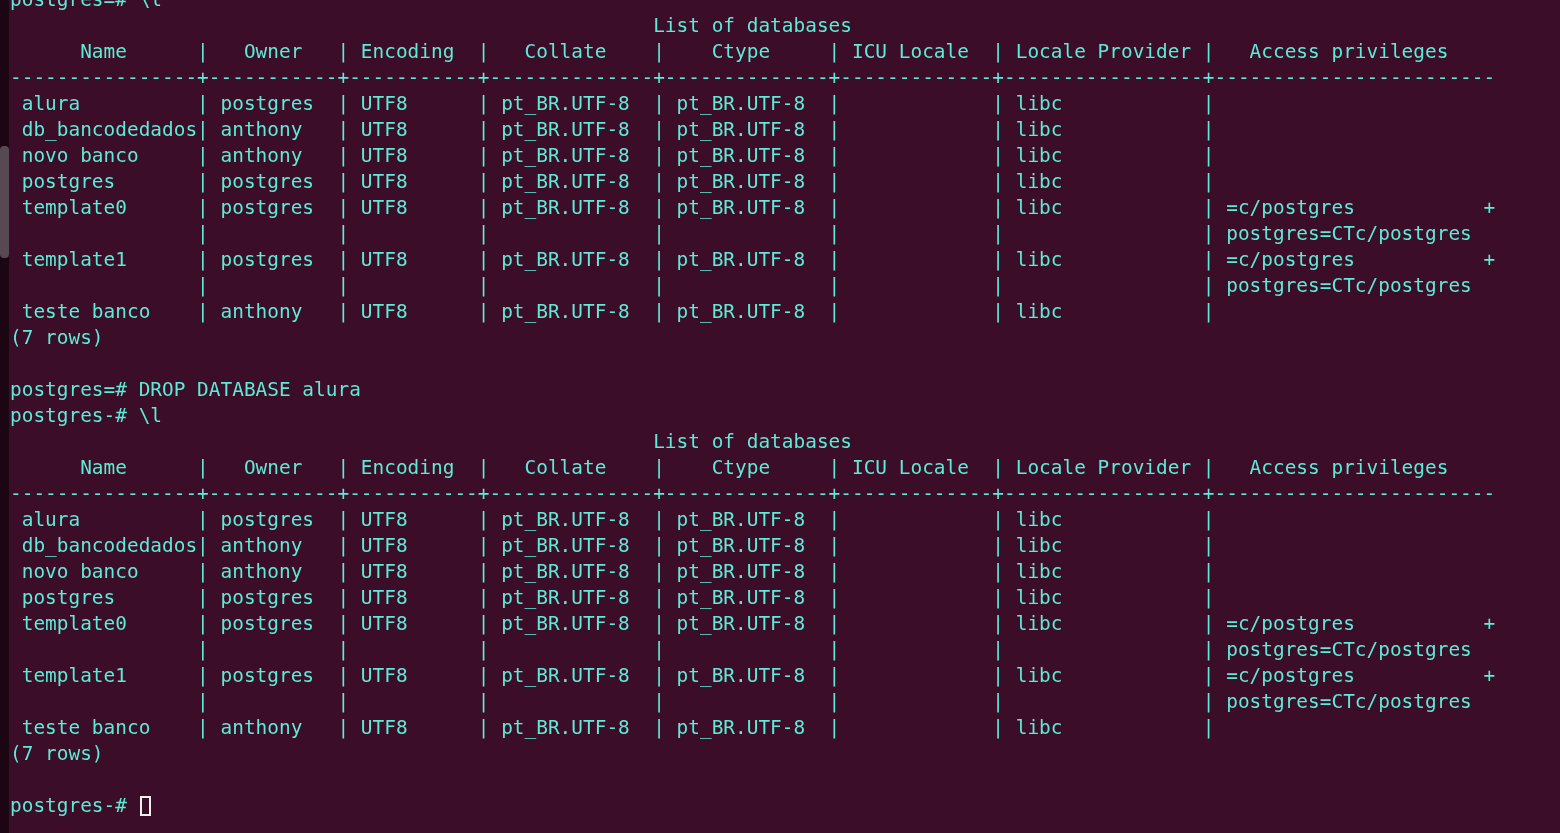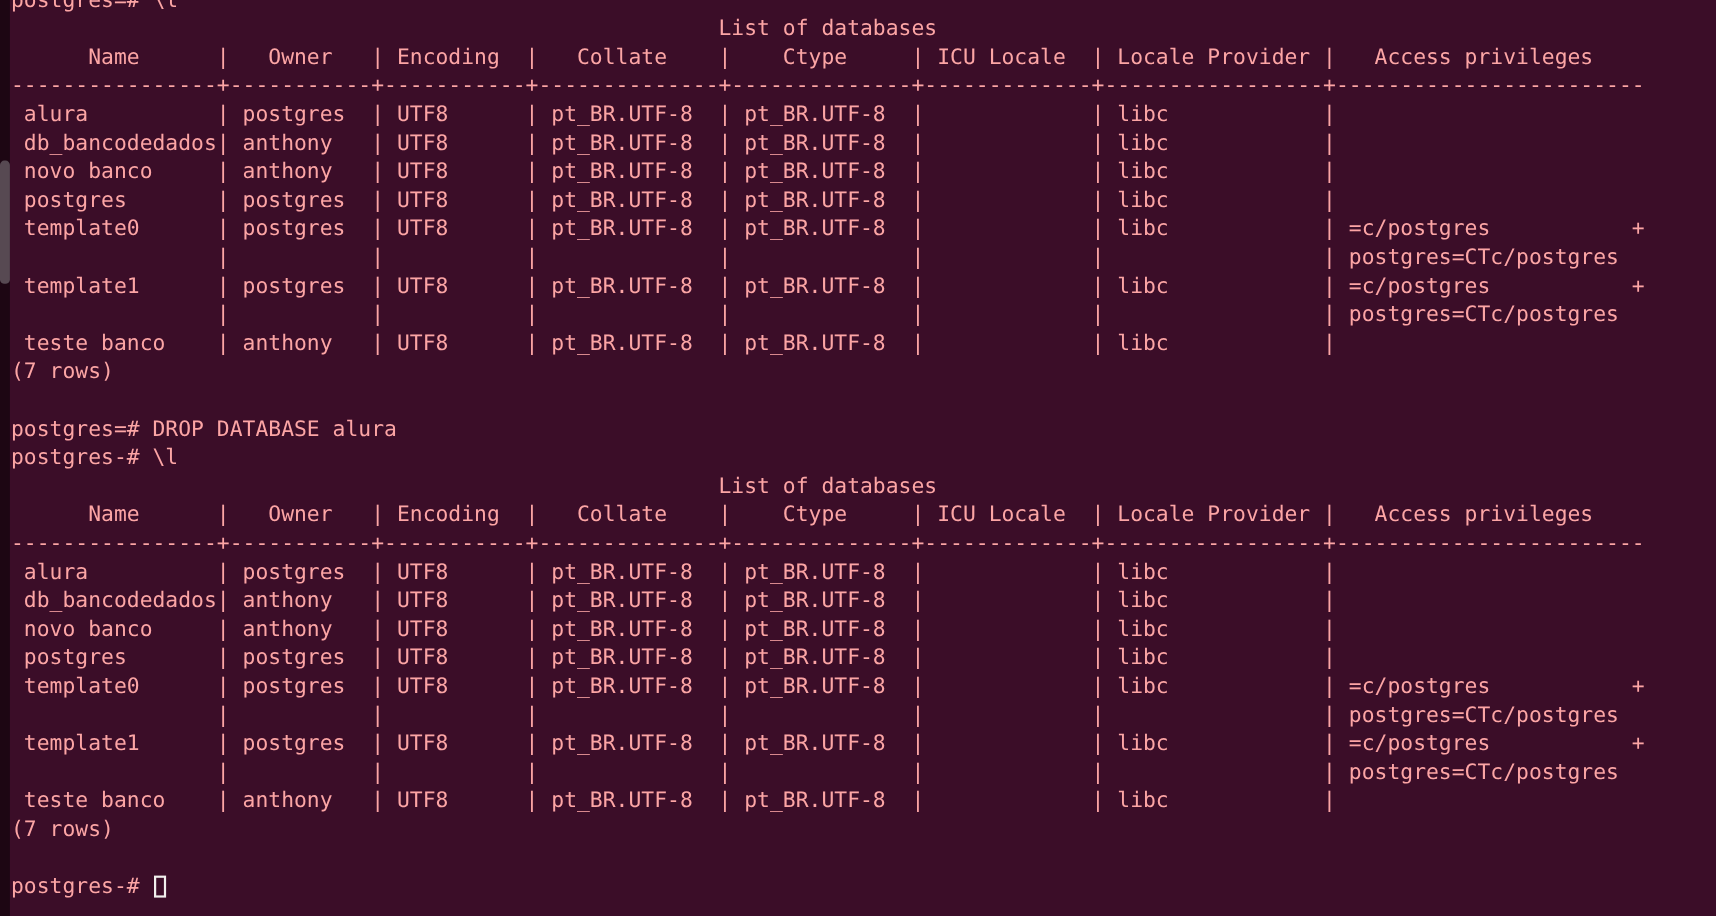--- a/index.html
+++ b/index.html
@@ -53,21 +53,21 @@
     height: 833px;
   }
 
   pre.console {
     margin: 0;
     padding: 0;
     font-family: "DejaVu Sans Mono", "Liberation Mono", monospace;
     font-size: 19.4px;
     line-height: 26px;
     letter-spacing: 0.02px;
-    color: #fca5a5;
+    color: #5eead4;
     white-space: pre;
     -webkit-font-smoothing: antialiased;
   }
 
   
   .clip-top {
     display: block;
     height: 13px;
     overflow: hidden;
     position: relative;

